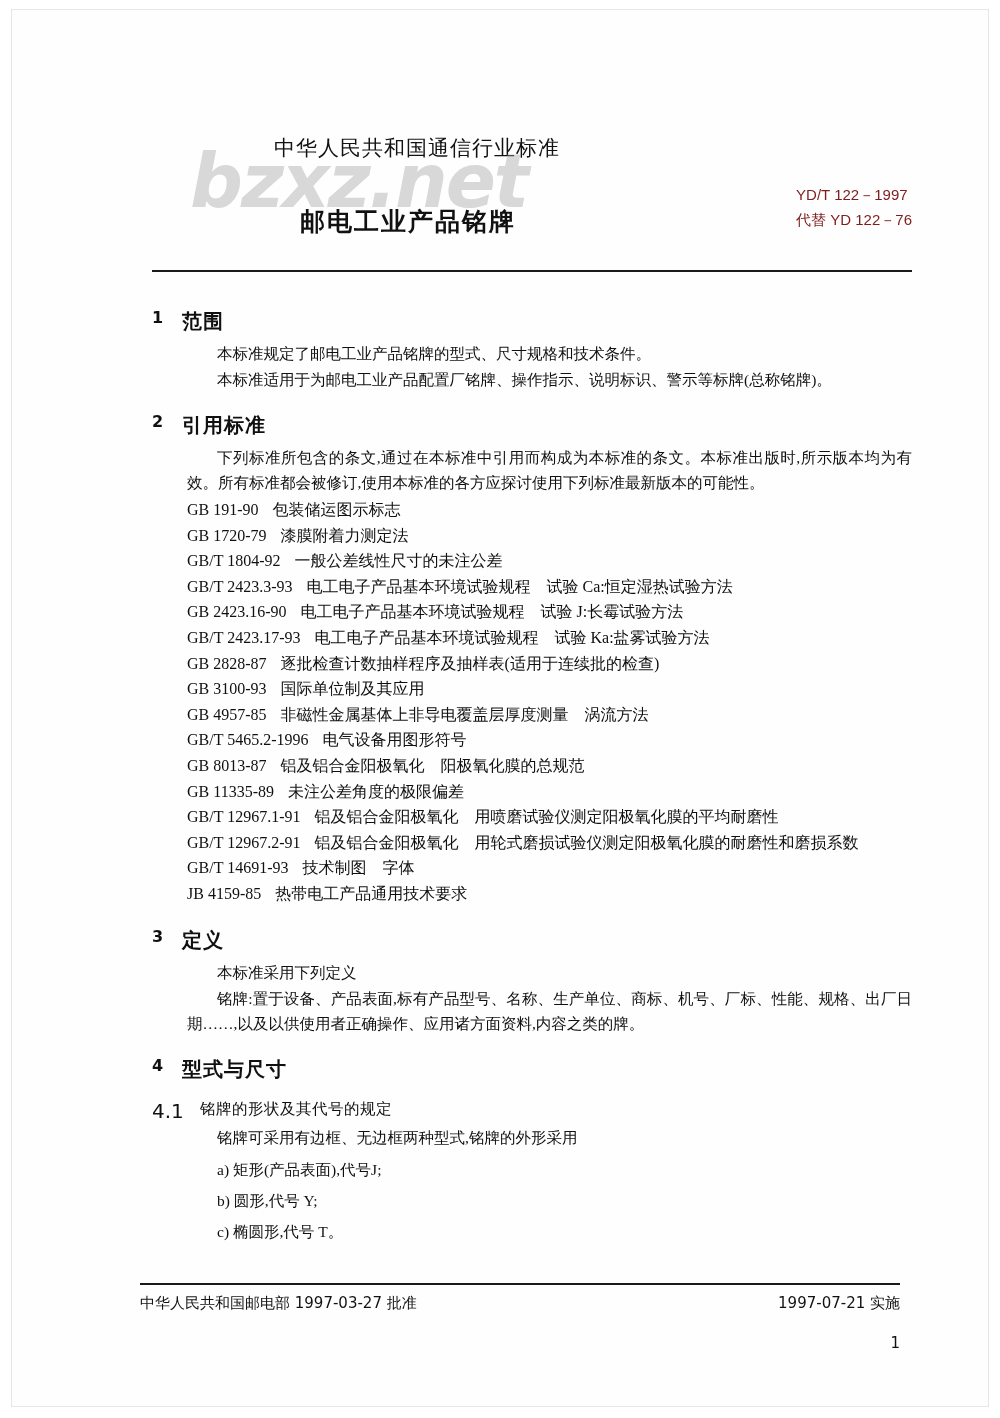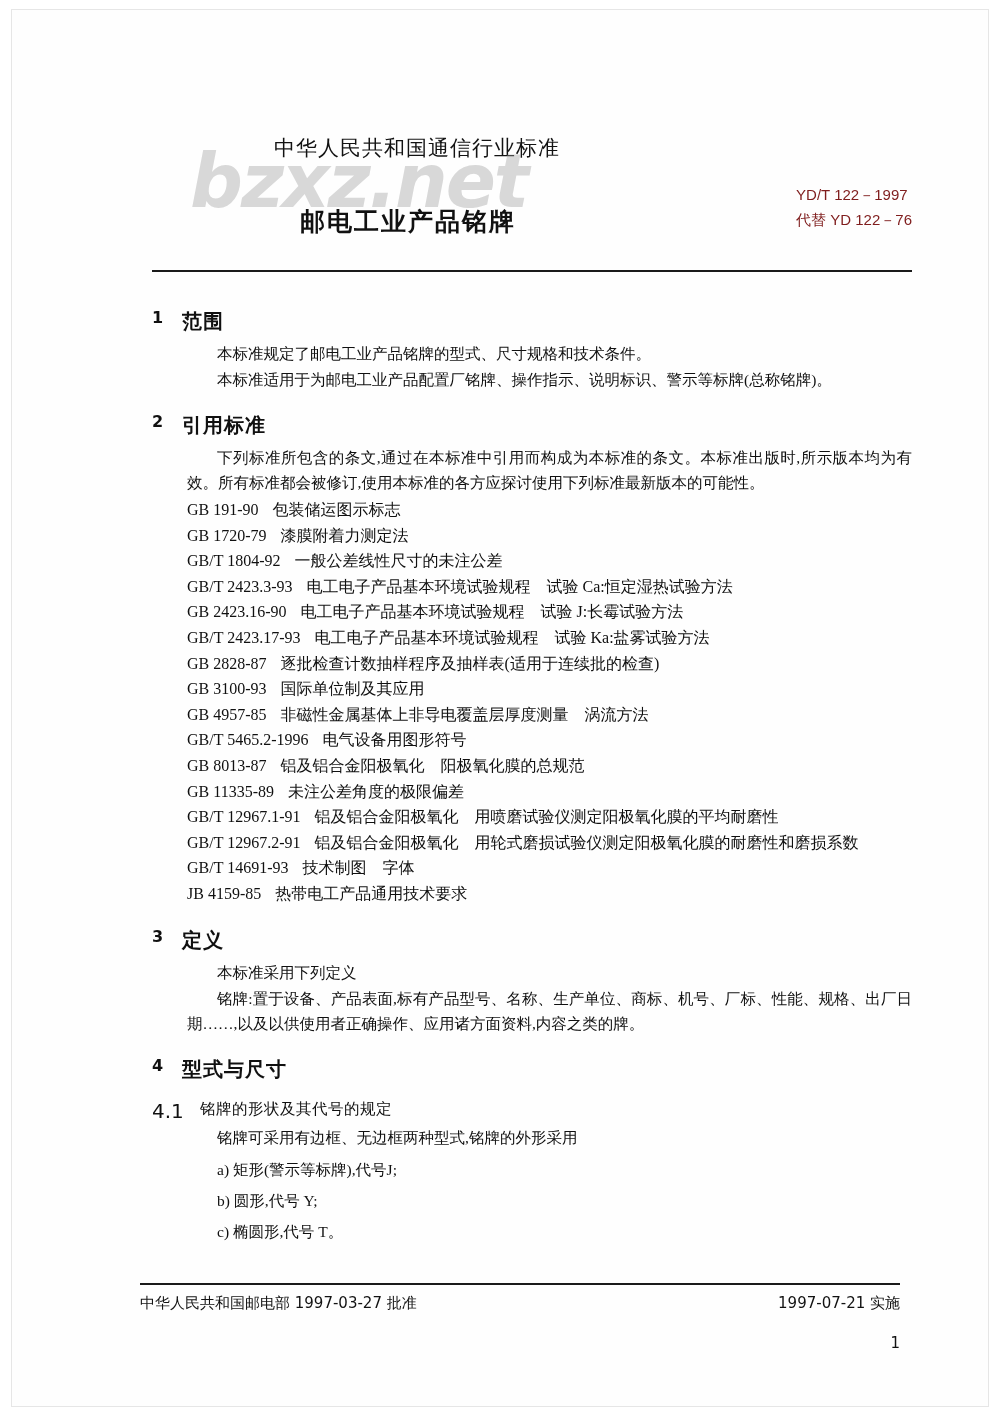--- a/index.html
+++ b/index.html
@@ -276,21 +276,21 @@
         <div class="sec-row">
           <span class="sec-num">4</span>
           <span class="sec-title">型式与尺寸</span>
         </div>
         <div class="sub-row">
           <span class="sub-num">4.1</span>
           <span class="sub-title">铭牌的形状及其代号的规定</span>
         </div>
         <p class="para-indent">铭牌可采用有边框、无边框两种型式,铭牌的外形采用</p>
         <ul class="item-list">
-          <li>a) 矩形(警示等标牌),代号J;</li>
+          <li>a) 矩形(产品表面),代号J;</li>
           <li>b) 圆形,代号 Y;</li>
           <li>c) 椭圆形,代号 T。</li>
         </ul>
 
       </div>
     </div>
 
     <div class="rule-bottom" style="left:128px; top:1273px;"></div>
     <div class="footer" style="left:128px; top:1284px;">
       <span class="footer-left">中华人民共和国邮电部 1997-03-27 批准</span>

